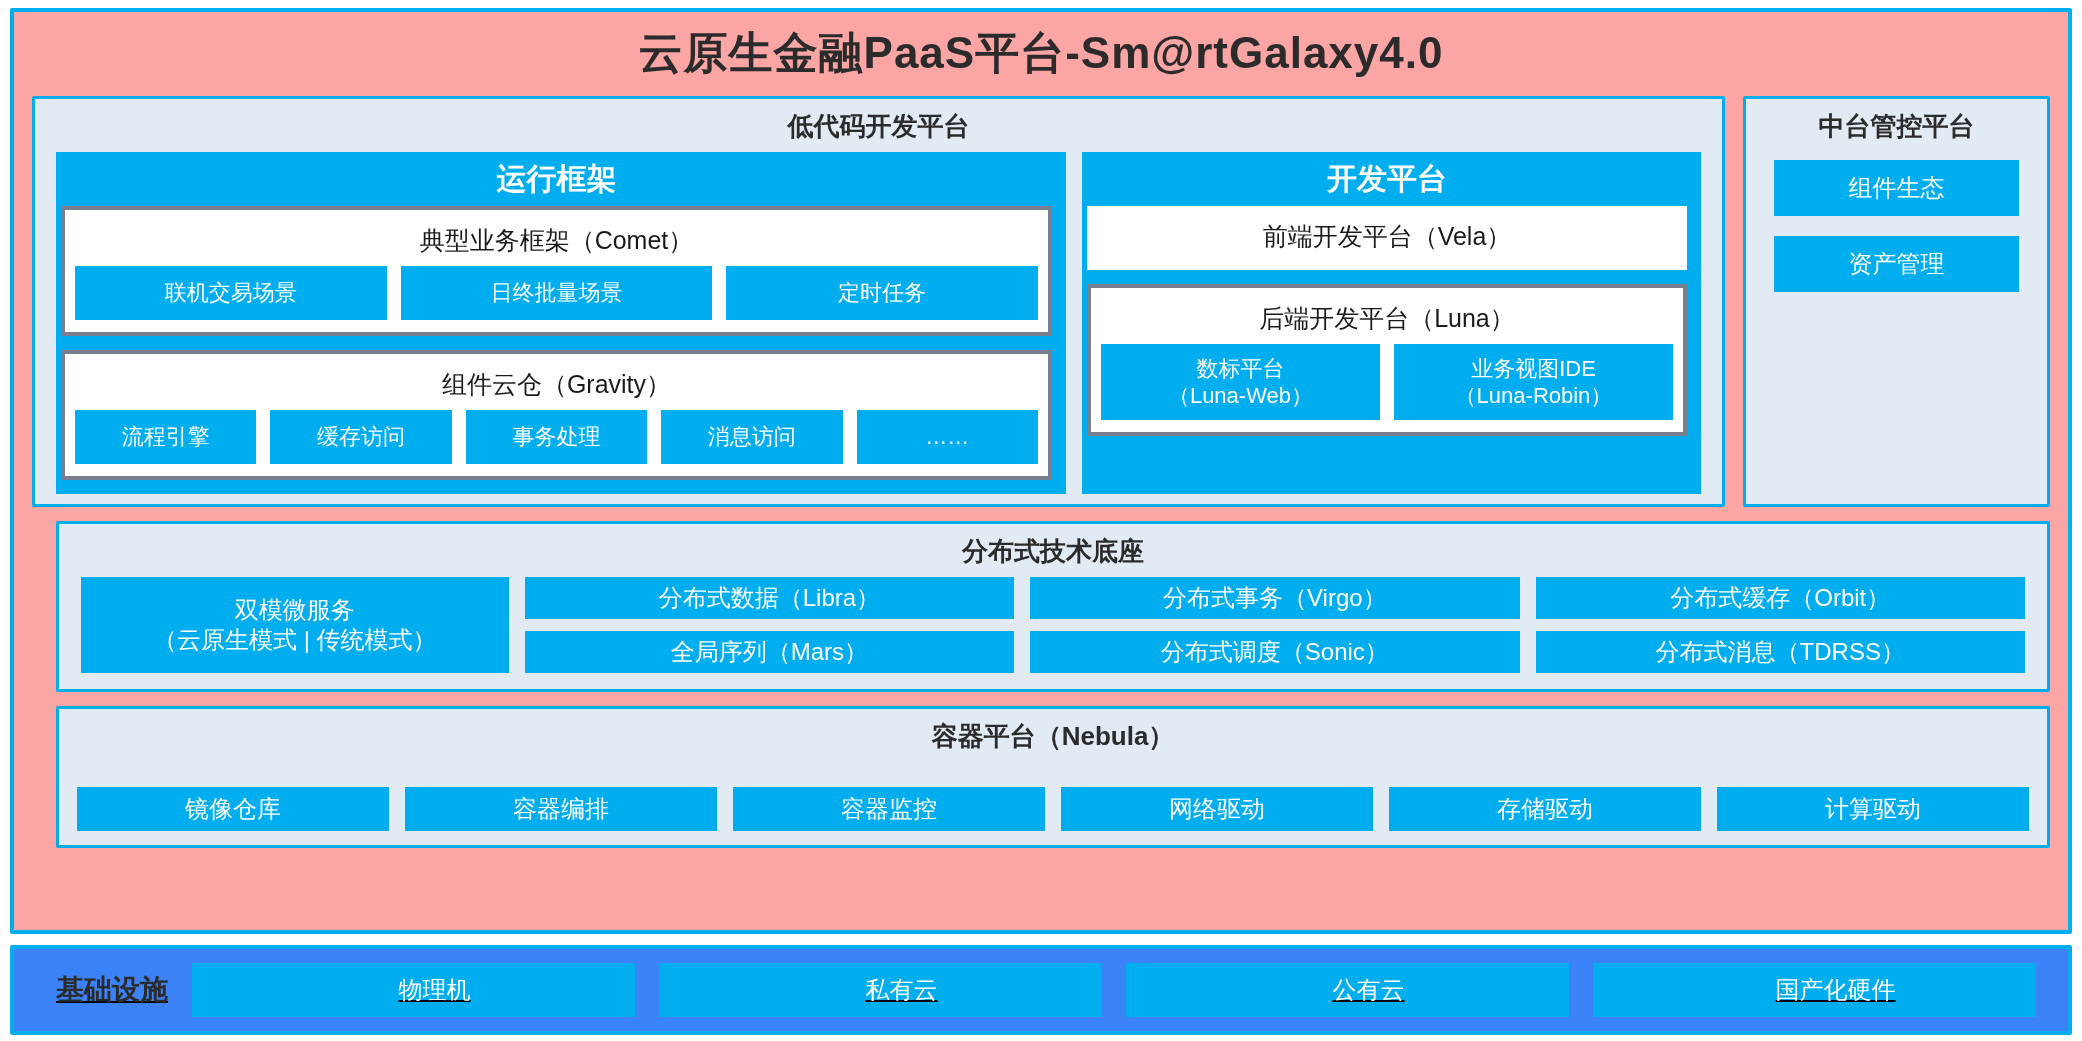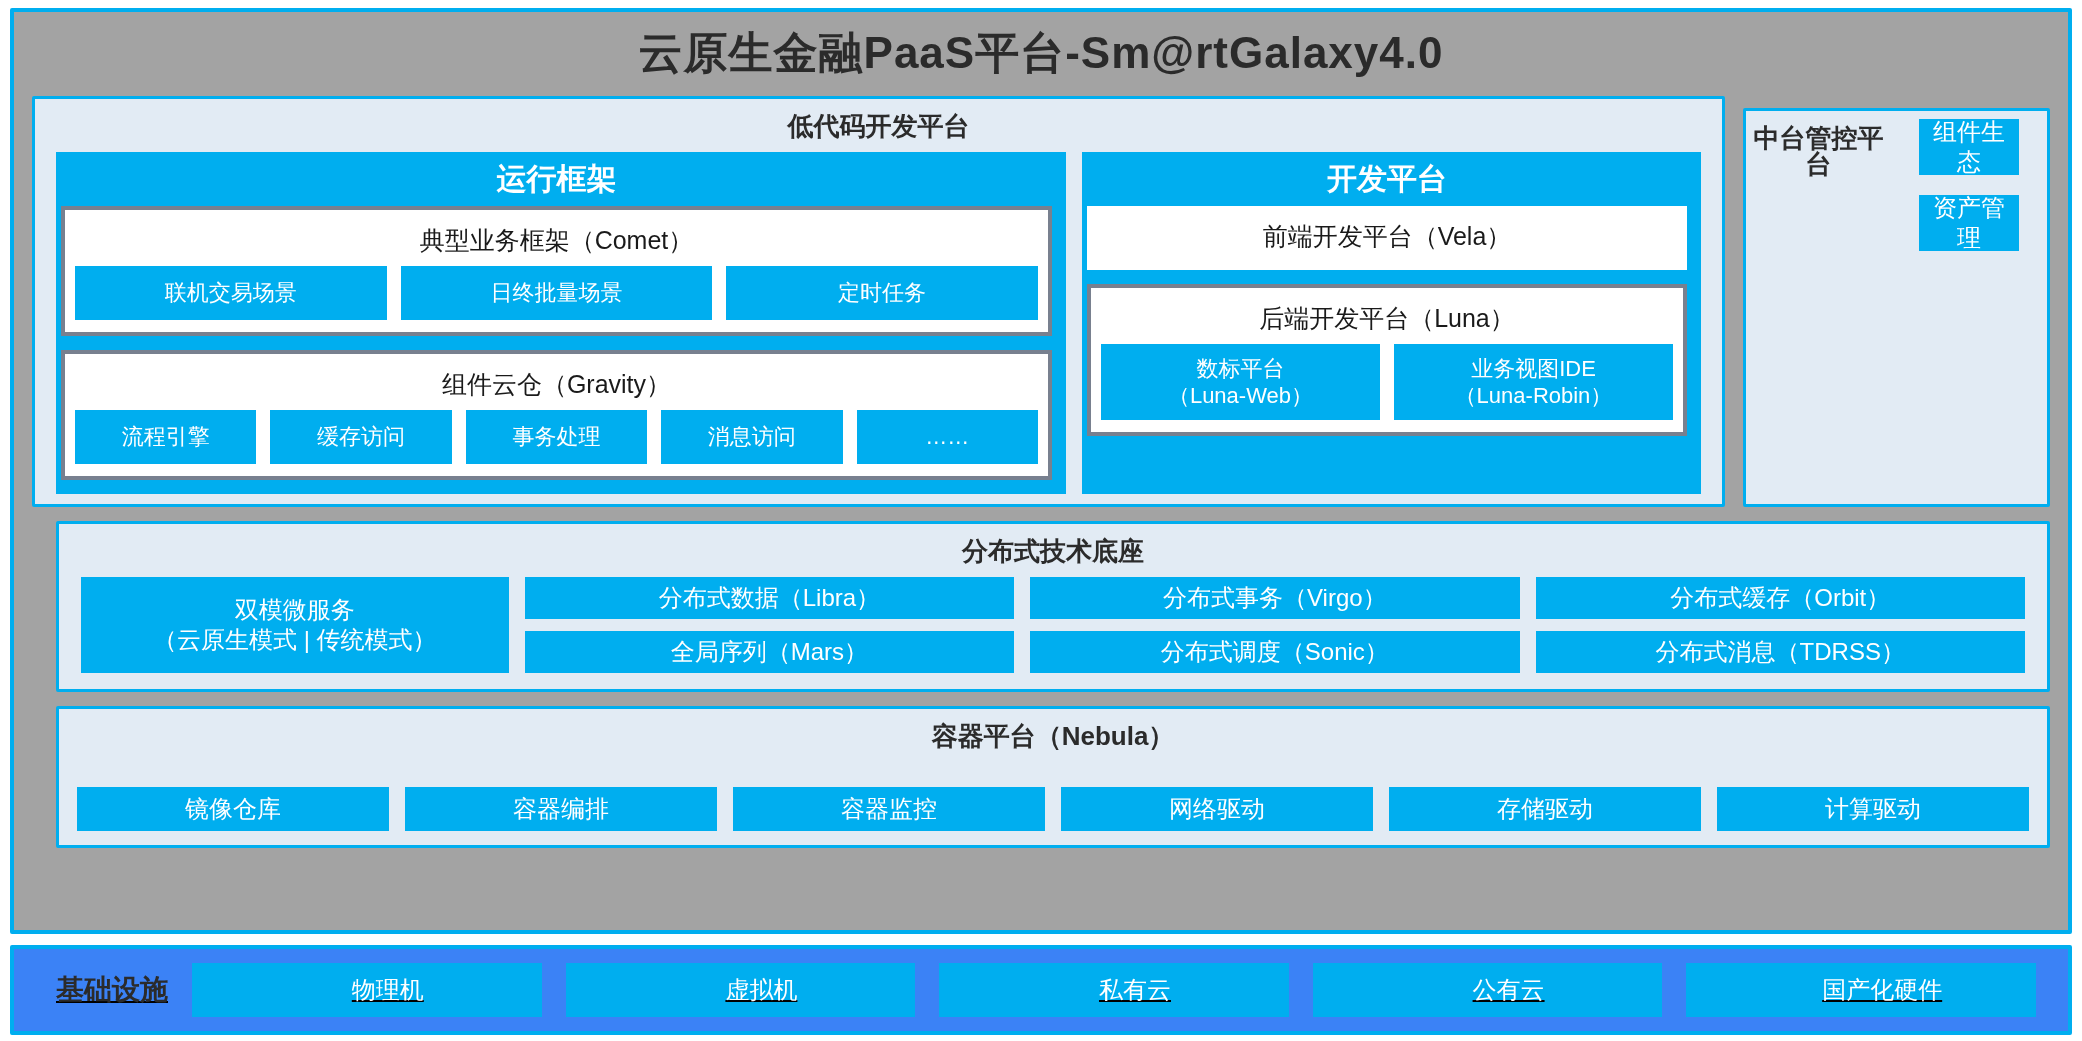--- a/index.html
+++ b/index.html
@@ -15,21 +15,21 @@
     background: #ffffff;
     padding: 8px 10px 6px 10px;
     display: flex;
     flex-direction: column;
     gap: 11px;
   }
 
   
   .outer-shell {
     border: 4px solid #00AEEF;
-    background: #a3a3a3;
+    background: #fca5a5;
     border-radius: 2px;
   }
   .main-shell {
     flex: 1 1 auto;
     padding: 0 18px 16px 18px;
     display: flex;
     flex-direction: column;
   }
   .infra-shell {
     flex: 0 0 90px;
@@ -73,21 +73,21 @@
     gap: 18px;
     height: 411px;
   }
   .lowcode { flex: 1 1 auto; display: flex; flex-direction: column; }
   .lowcode-body {
     flex: 1 1 auto;
     display: flex;
     gap: 16px;
     padding: 0 21px 20px 21px;
   }
-  .control { flex: 0 0 307px; display: flex; flex-direction: row; margin-top: 12px; }
+  .control { flex: 0 0 307px; display: flex; flex-direction: column; }
   .control-body {
     flex: 1 1 auto;
     display: flex;
     flex-direction: column;
     gap: 20px;
     padding: 8px 28px 26px 28px;
     justify-content: flex-start;
   }
 
   
@@ -305,20 +305,19 @@
         <div class="chip">计算驱动</div>
       </div>
     </div>
 
   </div>
 
   <div class="outer-shell infra-shell">
     <div class="infra-label">基础设施</div>
     <div class="infra-chips">
       <div class="chip">物理机</div>
-      <div class="chip">虚拟机</div>
       <div class="chip">私有云</div>
       <div class="chip">公有云</div>
       <div class="chip">国产化硬件</div>
     </div>
   </div>
 
 </div>
 
 </body></html>

